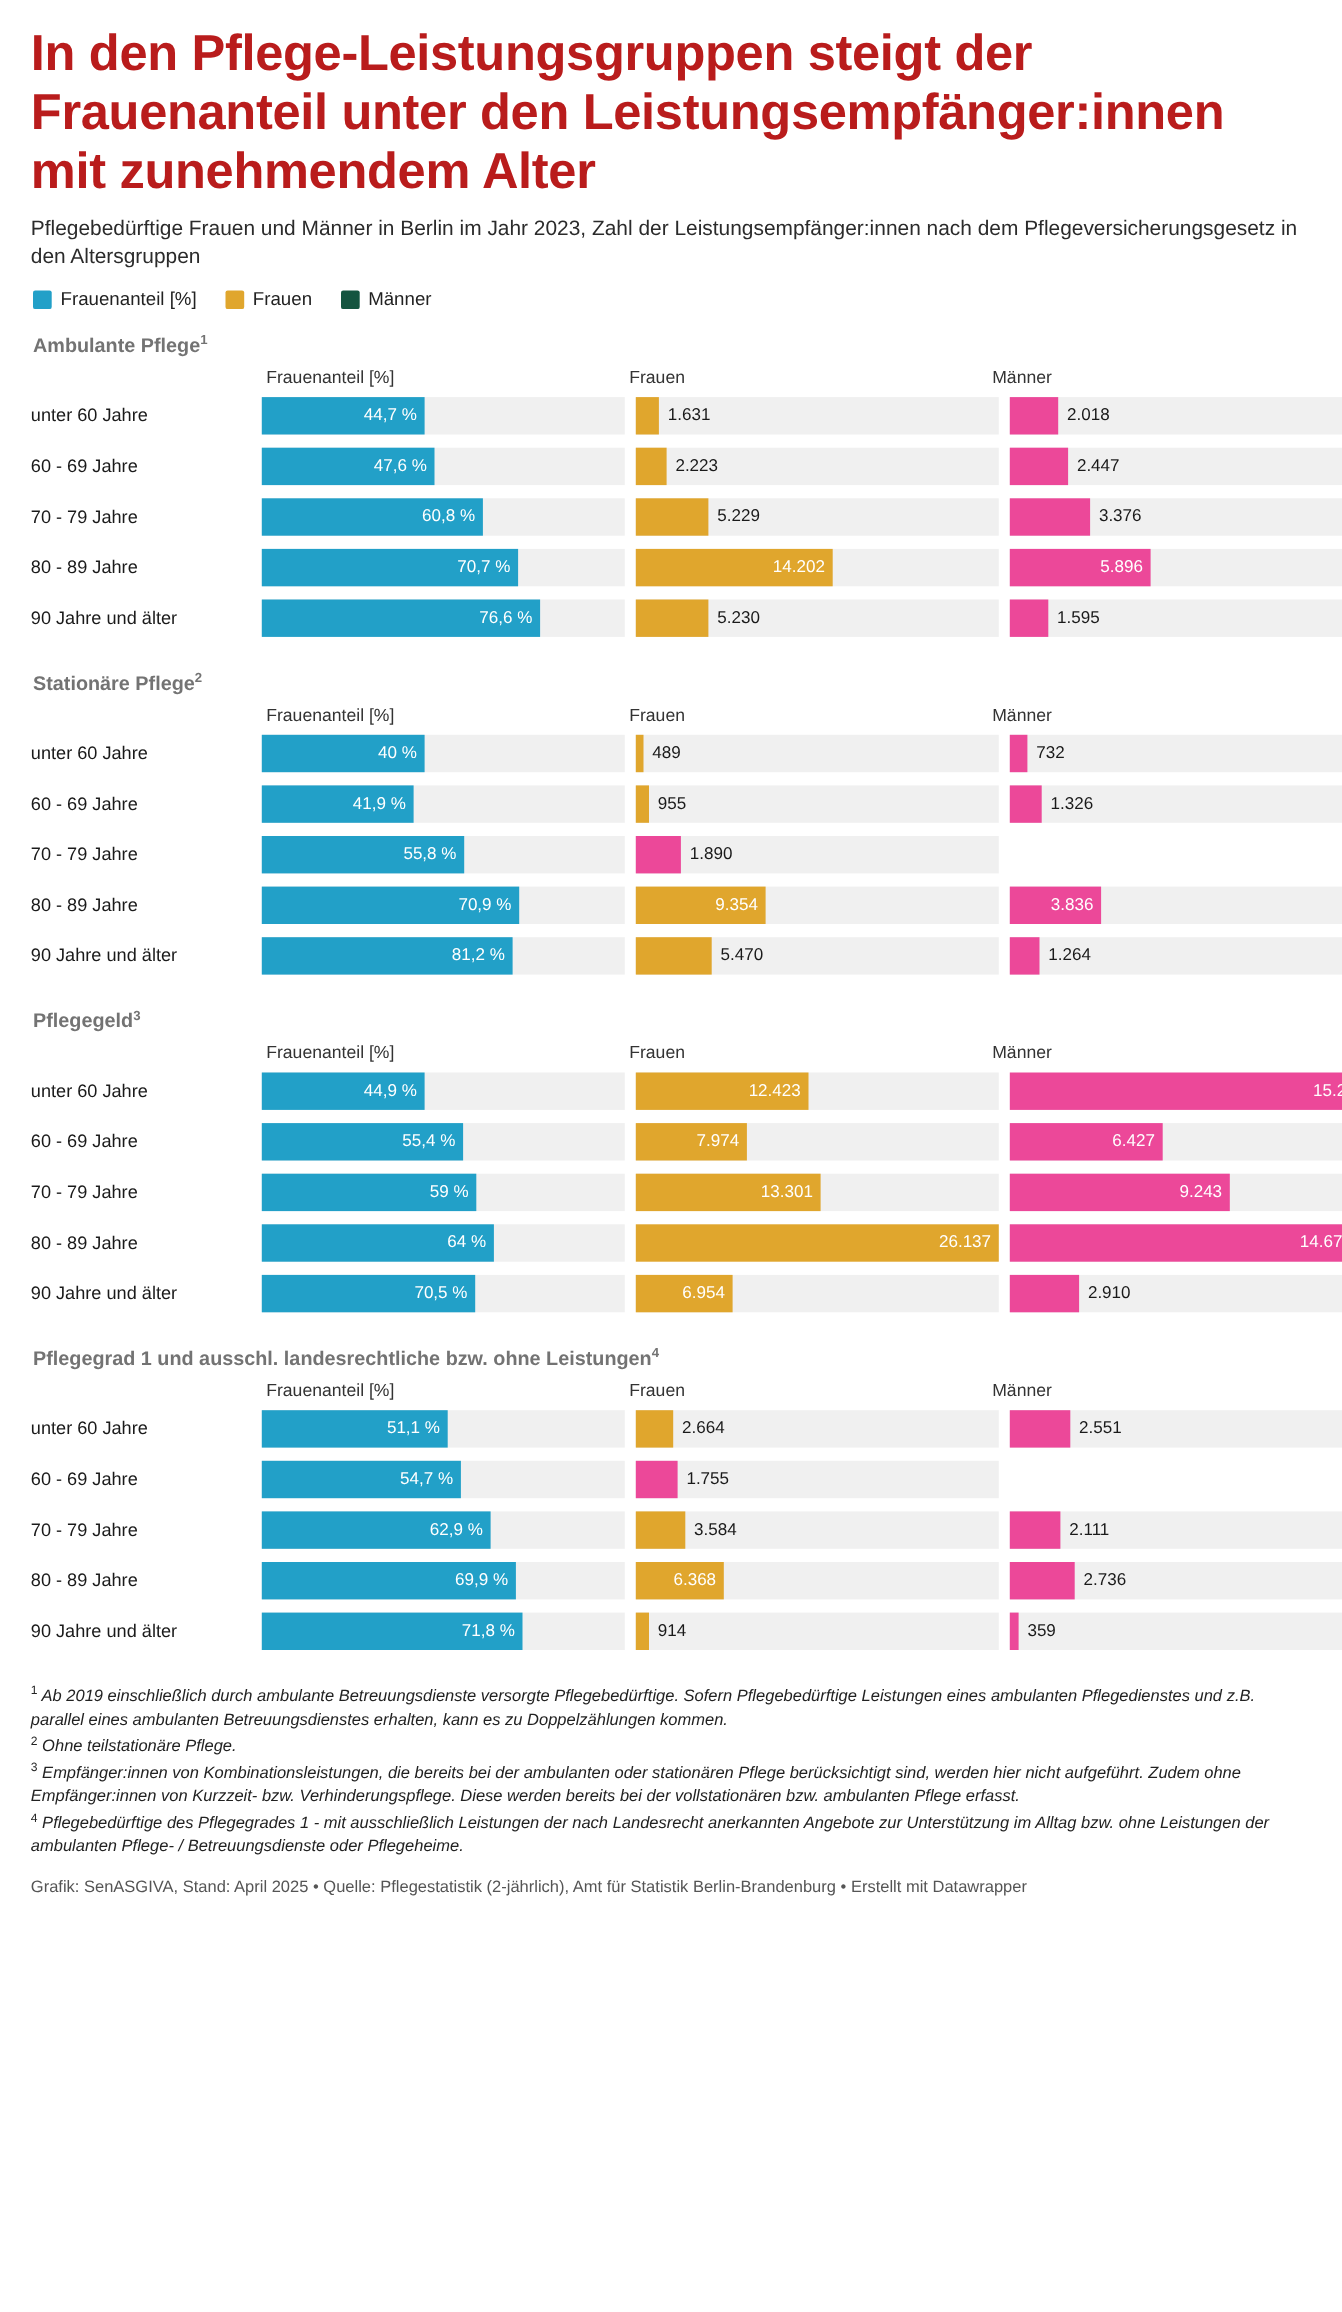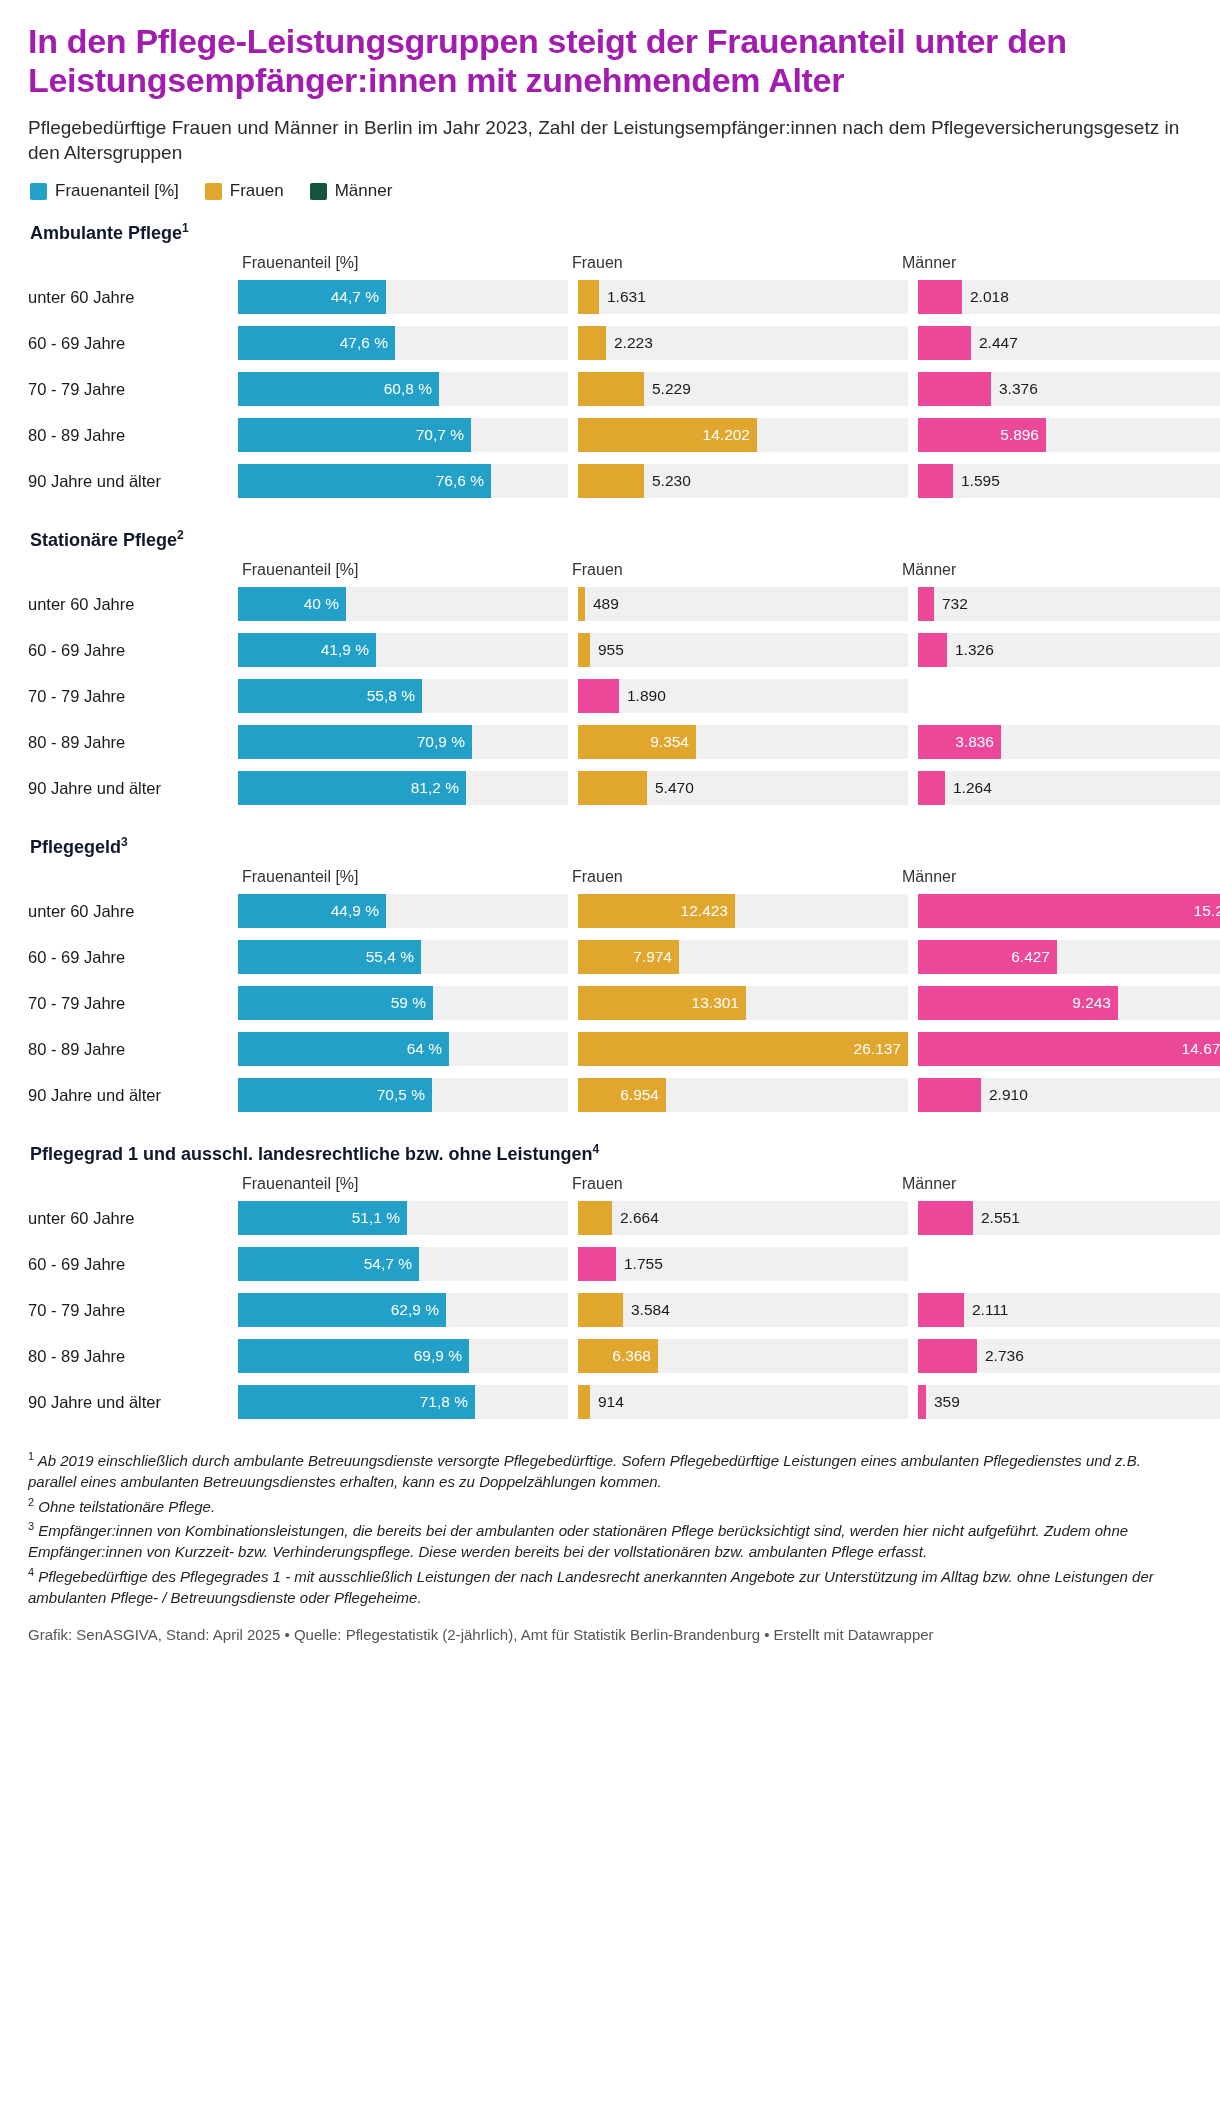--- a/index.html
+++ b/index.html
@@ -9,26 +9,26 @@
     background: #ffffff;
     font-family: "Liberation Sans", sans-serif;
     color: #1a1a1a;
     -webkit-font-smoothing: antialiased;
   }
   .page {
     width: 1220px;
     padding: 22px 28px 18px 28px;
   }
   h1.title {
-    font-size: 34px;
+    font-size: 46px;
     line-height: 1.16;
     font-weight: bold;
     margin: 0 0 14px 0;
     letter-spacing: -0.3px;
-    color: #a21caf;
+    color: #b91c1c;
   }
   .subtitle {
     font-size: 19px;
     line-height: 1.32;
     color: #2b2b2b;
     margin: 0 0 16px 0;
     max-width: 1180px;
   }
   .legend {
     display: flex;
@@ -37,21 +37,21 @@
     margin: 0 0 20px 2px;
   }
   .legend-item { display: flex; align-items: center; gap: 8px; }
   .legend-swatch { width: 17px; height: 17px; border-radius: 2px; display: block; }
   .legend-label { font-size: 17px; color: #222; }
 
   .group { margin-bottom: 26px; }
   .group-title {
     font-size: 18px;
     font-weight: bold;
-    color: #0f172a;
+    color: #737373;
     margin: 0 0 10px 2px;
   }
   .group-title sup { font-size: 12px; font-weight: bold; vertical-align: super; }
 
   .col-headers {
     display: flex;
     margin-bottom: 4px;
   }
   .lbl-col { width: 210px; flex: 0 0 210px; }
   .col-head {
@@ -248,21 +248,21 @@
         <div class="group-title"><span>Stationäre Pflege</span><sup>2</sup></div>
         <div class="col-headers">
           <div class="lbl-col"></div>
           <div class="col-head c1">Frauenanteil [%]</div>
           <div class="col-head c2">Frauen</div>
           <div class="col-head c3">Männer</div>
         </div>
         <div class="row">
           <div class="row-label">unter 60 Jahre</div>
           <div class="track c1">
-            <div class="bar pct" style="width: 108px;">
+            <div class="bar pct" style="width: 148px;">
               <span class="val-in">40 %</span>
             </div>
           </div>
           <div class="track c2">
             <div class="bar frauen" style="width: 6px;"></div>
             <span class="val-out">489</span>
           </div>
           <div class="track c3">
             <div class="bar maenner" style="width: 16px;"></div>
             <span class="val-out">732</span>

